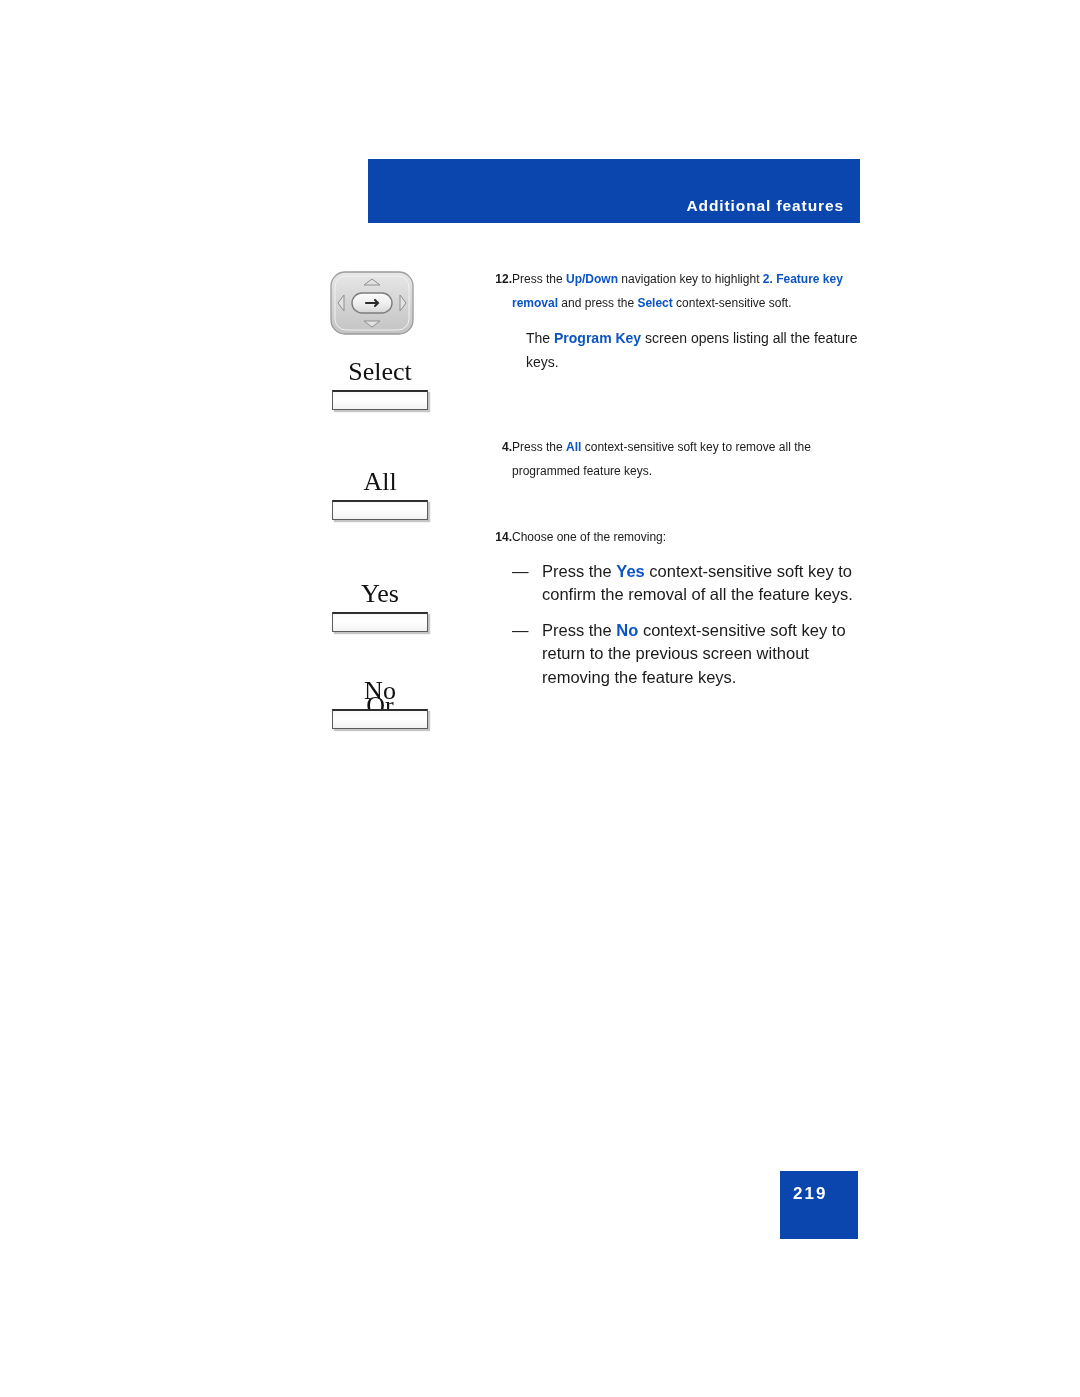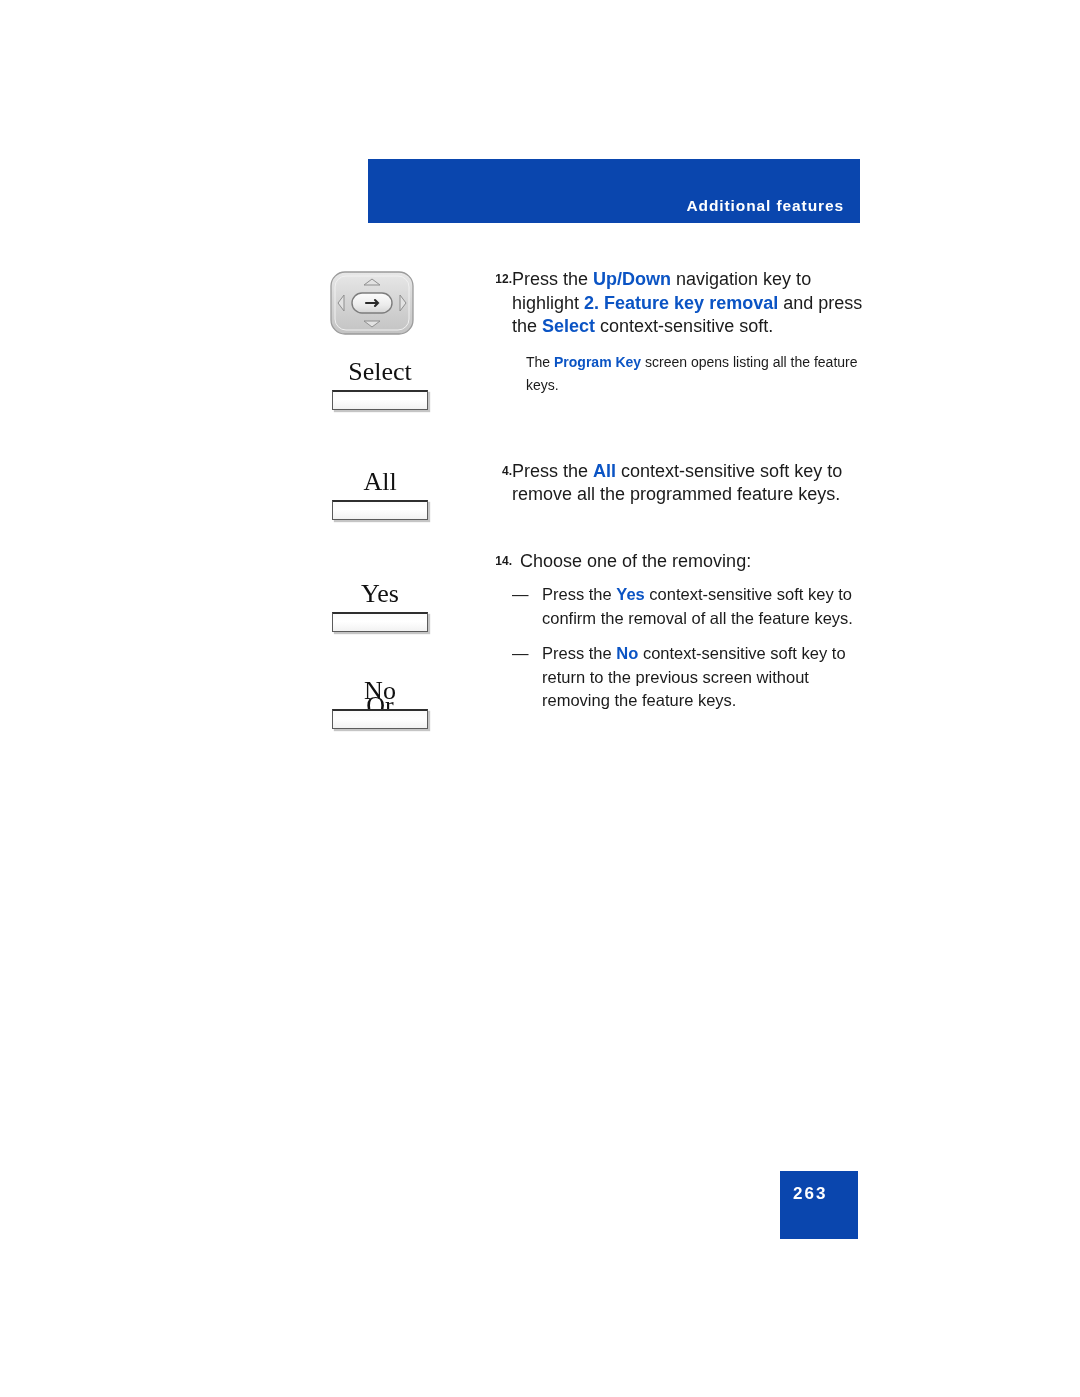--- a/index.html
+++ b/index.html
@@ -127,21 +127,21 @@
     flex: 0 0 auto;
     width: 36px;
     text-align: right;
     font-size: 12px;
     line-height: 23.5px;
     color: #1b1b1b;
     font-weight: bold;
   }
   .step-text {
     flex: 1 1 auto;
-    font-size: 18px;
+    font-size: 12px;
     line-height: 23.5px;
     color: #1b1b1b;
   }
   .para {
     margin-left: 50px;
     font-size: 14px;
     line-height: 23.5px;
     color: #1b1b1b;
   }
   .sub-item {
@@ -264,35 +264,35 @@
         <span class="step-text">Press the <b class="hl">Up/Down</b> navigation key to highlight <b class="hl">2. Feature key removal</b> and press the <b class="hl">Select</b> context-sensitive soft.</span>
       </div>
 
       <div class="para" style="margin-top:12px;">The <b class="hl">Program Key</b> screen opens listing all the feature keys.</div>
 
       <div class="step" style="margin-top:62px;">
         <span class="step-num">4.</span>
         <span class="step-text">Press the <b class="hl">All</b> context-sensitive soft key to remove all the programmed feature keys.</span>
       </div>
 
-      <div class="step" style="margin-top:43px;gap:8px;">
+      <div class="step" style="margin-top:43px;">
         <span class="step-num">14.</span>
         <span class="step-text">Choose one of the removing:</span>
       </div>
 
       <div class="sub-item" style="margin-top:10px;">
         <span class="dash">—</span>
         <span class="sub-text">Press the <b class="hl">Yes</b> context-sensitive soft key to confirm the removal of all the feature keys.</span>
       </div>
 
       <div class="sub-item" style="margin-top:12px;">
         <span class="dash">—</span>
         <span class="sub-text">Press the <b class="hl">No</b> context-sensitive soft key to return to the previous screen without removing the feature keys.</span>
       </div>
 
     </div>
   </div>
 
   <div class="page-number-box">
-    <span class="page-number">263</span>
+    <span class="page-number">219</span>
   </div>
 
 </div>
 
 </body></html>

